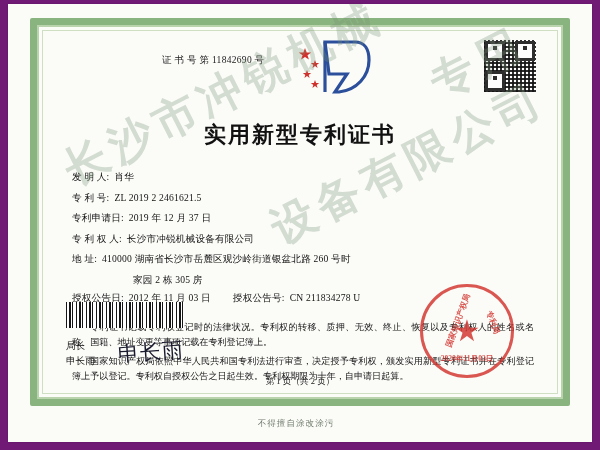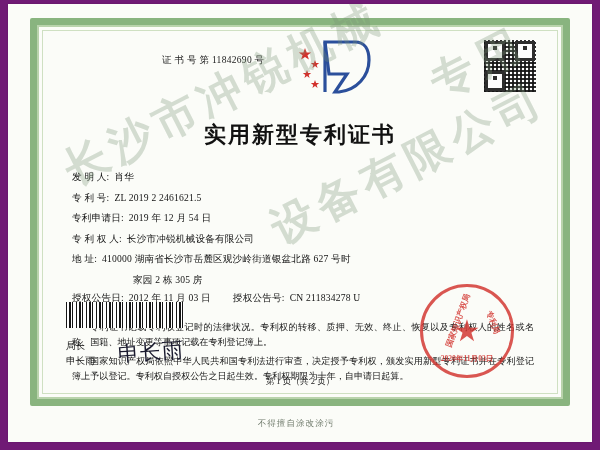--- a/index.html
+++ b/index.html
@@ -314,29 +314,29 @@
         <div class="frow">
           <span class="flabel">发 明 人:</span>
           <span class="fval">肖华</span>
         </div>
         <div class="frow">
           <span class="flabel">专 利 号:</span>
           <span class="fval">ZL 2019 2 2461621.5</span>
         </div>
         <div class="frow">
           <span class="flabel">专利申请日:</span>
-          <span class="fval">2019 年 12 月 54 日</span>
+          <span class="fval">2019 年 12 月 37 日</span>
         </div>
         <div class="frow">
           <span class="flabel">专 利 权 人:</span>
           <span class="fval">长沙市冲锐机械设备有限公司</span>
         </div>
         <div class="frow">
           <span class="flabel">地 址:</span>
-          <span class="fval">410000 湖南省长沙市岳麓区观沙岭街道银盆北路 627 号时</span>
+          <span class="fval">410000 湖南省长沙市岳麓区观沙岭街道银盆北路 260 号时</span>
         </div>
         <div class="faddr2">家园 2 栋 305 房</div>
         <div class="frow">
           <span class="flabel">授权公告日:</span>
           <span class="fval">2012 年 11 月 03 日</span>
           <span class="flabel" style="margin-left:22px;">授权公告号:</span>
           <span class="fval">CN 211834278 U</span>
         </div>
       </div>
 

